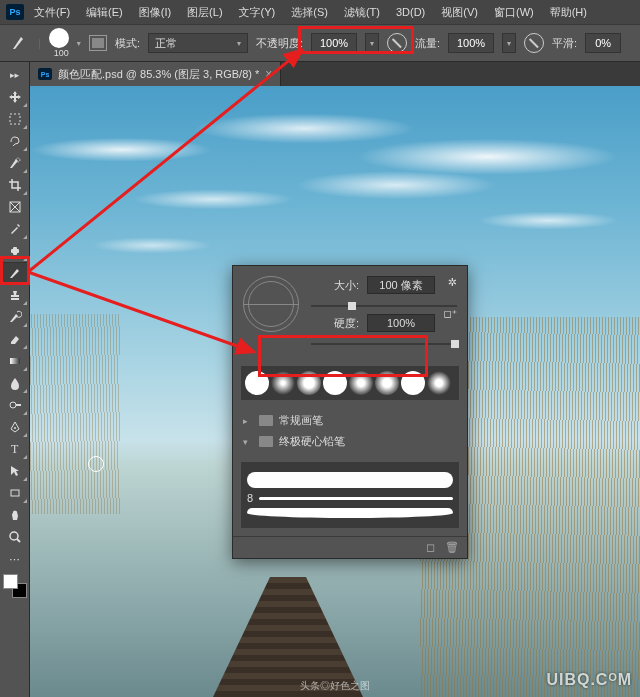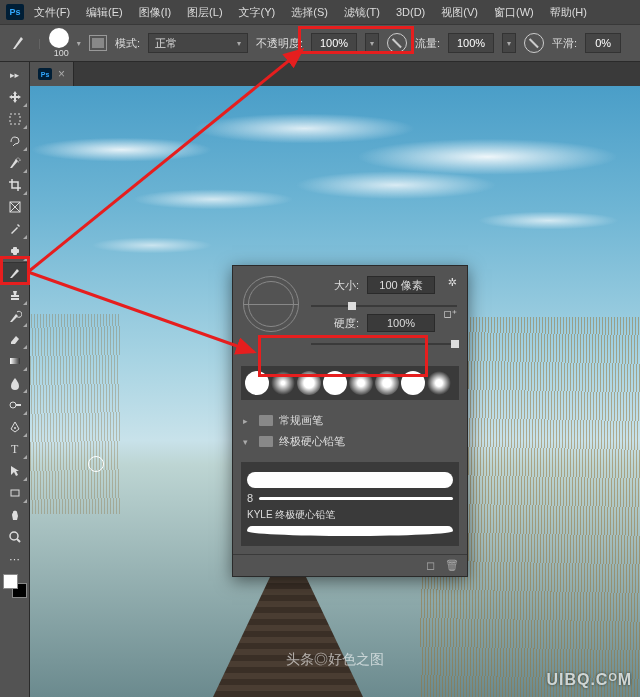--- a/index.html
+++ b/index.html
@@ -48,21 +48,21 @@
     radial-gradient(ellipse 100px 14px at 60% 28%, rgba(255,255,255,0.75), transparent),
     radial-gradient(ellipse 70px 9px at 85% 38%, rgba(255,255,255,0.7), transparent),
     radial-gradient(ellipse 60px 8px at 20% 45%, rgba(255,255,255,0.6), transparent);
   }
   .reeds-l { position: absolute; left: 0; bottom: 30%; width: 90px; height: 200px; background: repeating-linear-gradient(88deg, transparent 0 2px, rgba(140,110,60,0.5) 2px 3px); opacity: 0.7; }
   .reeds-r { position: absolute; right: 0; bottom: 0; width: 220px; height: 380px; background: repeating-linear-gradient(92deg, transparent 0 2px, rgba(150,115,55,0.6) 2px 3px); opacity: 0.85; }
   .pier { position: absolute; left: 30%; bottom: 0; width: 150px; height: 120px; background: repeating-linear-gradient(0deg, #3a2f26 0 6px, #4a3d32 6px 12px); clip-path: polygon(0 100%, 38% 0, 62% 0, 100% 100%); }
   .cursor { position: absolute; left: 58px; top: 370px; width: 18px; height: 18px; }
   .cursor::before { content: ''; position: absolute; width: 14px; height: 14px; border: 1px solid #fff; border-radius: 50%; }
   .watermark { position: absolute; right: 8px; bottom: 8px; font-size: 16px; font-weight: bold; color: #fff; opacity: 0.65; letter-spacing: 1px; text-shadow: 0 0 3px #000; }
-  .small-wm { position: absolute; left: 50%; bottom: 28px; transform: translateX(-50%); font-size: 14px; color: #fff; opacity: 0.6; }
+  .small-wm { position: absolute; left: 50%; bottom: 4px; transform: translateX(-50%); font-size: 10px; color: #fff; opacity: 0.6; }
   
   .brush-panel { position: absolute; left: 194px; top: 265px; width: 236px; background: #535353; border: 1px solid #2a2a2a; box-shadow: 0 4px 16px rgba(0,0,0,0.5); margin-left: 38px; }
   .bp-top { padding: 10px; display: flex; gap: 12px; }
   .angle-widget { width: 56px; height: 56px; border: 1px solid #888; border-radius: 50%; position: relative; }
   .angle-widget::before { content: ''; position: absolute; inset: 4px; border: 1px solid #888; border-radius: 50%; }
   .angle-widget::after { content: ''; position: absolute; width: 100%; height: 1px; background: #888; top: 50%; }
   .bp-sliders { flex: 1; }
   .bp-row { display: flex; align-items: center; gap: 8px; margin-bottom: 6px; }
   .bp-row .rlbl { width: 48px; text-align: right; }
   .bp-row .rval { background: #3a3a3a; border: 1px solid #2a2a2a; height: 18px; width: 68px; text-align: center; display: flex; align-items: center; justify-content: center; }
@@ -266,20 +266,21 @@
     <div class="fgbg">
         <div class="bg"></div>
         <div class="fg"></div>
       </div>
   </div>
 
   <div class="canvas-wrap">
     <div class="doc-tab">
       <div class="tab">
         <div class="ps-ico">Ps</div>
+        <span>颜色匹配.psd @ 85.3% (图层 3, RGB/8) *</span>
         <span class="close">×</span>
       </div>
     </div>
     <div class="canvas">
       <div class="clouds"></div>
       <div class="reeds-l"></div>
       <div class="reeds-r"></div>
       <div class="pier"></div>
       <div class="cursor"></div>
       <div class="watermark">UIBQ.CᴼM</div>
@@ -335,21 +336,20 @@
     </div>
   </div>
   <div class="bp-preview">
     <div class="stroke"></div>
     <div style="display:flex;gap:6px;align-items:center">
       <span>8</span>
       <div style="flex:1">
           <div class="stroke thin"></div>
         </div>
     </div>
-    <div class="bp-name">KYLE 终极硬心铅笔</div>
     <div class="stroke" style="height:10px;border-radius:5px 5px 50% 50%"></div>
   </div>
   <div class="bp-foot">
     <span>◻</span>
     <span>🗑</span>
   </div>
 </div>
 
 <div class="red-box1" style="left:258px;top:335px;width:170px;height:42px"></div>
 

